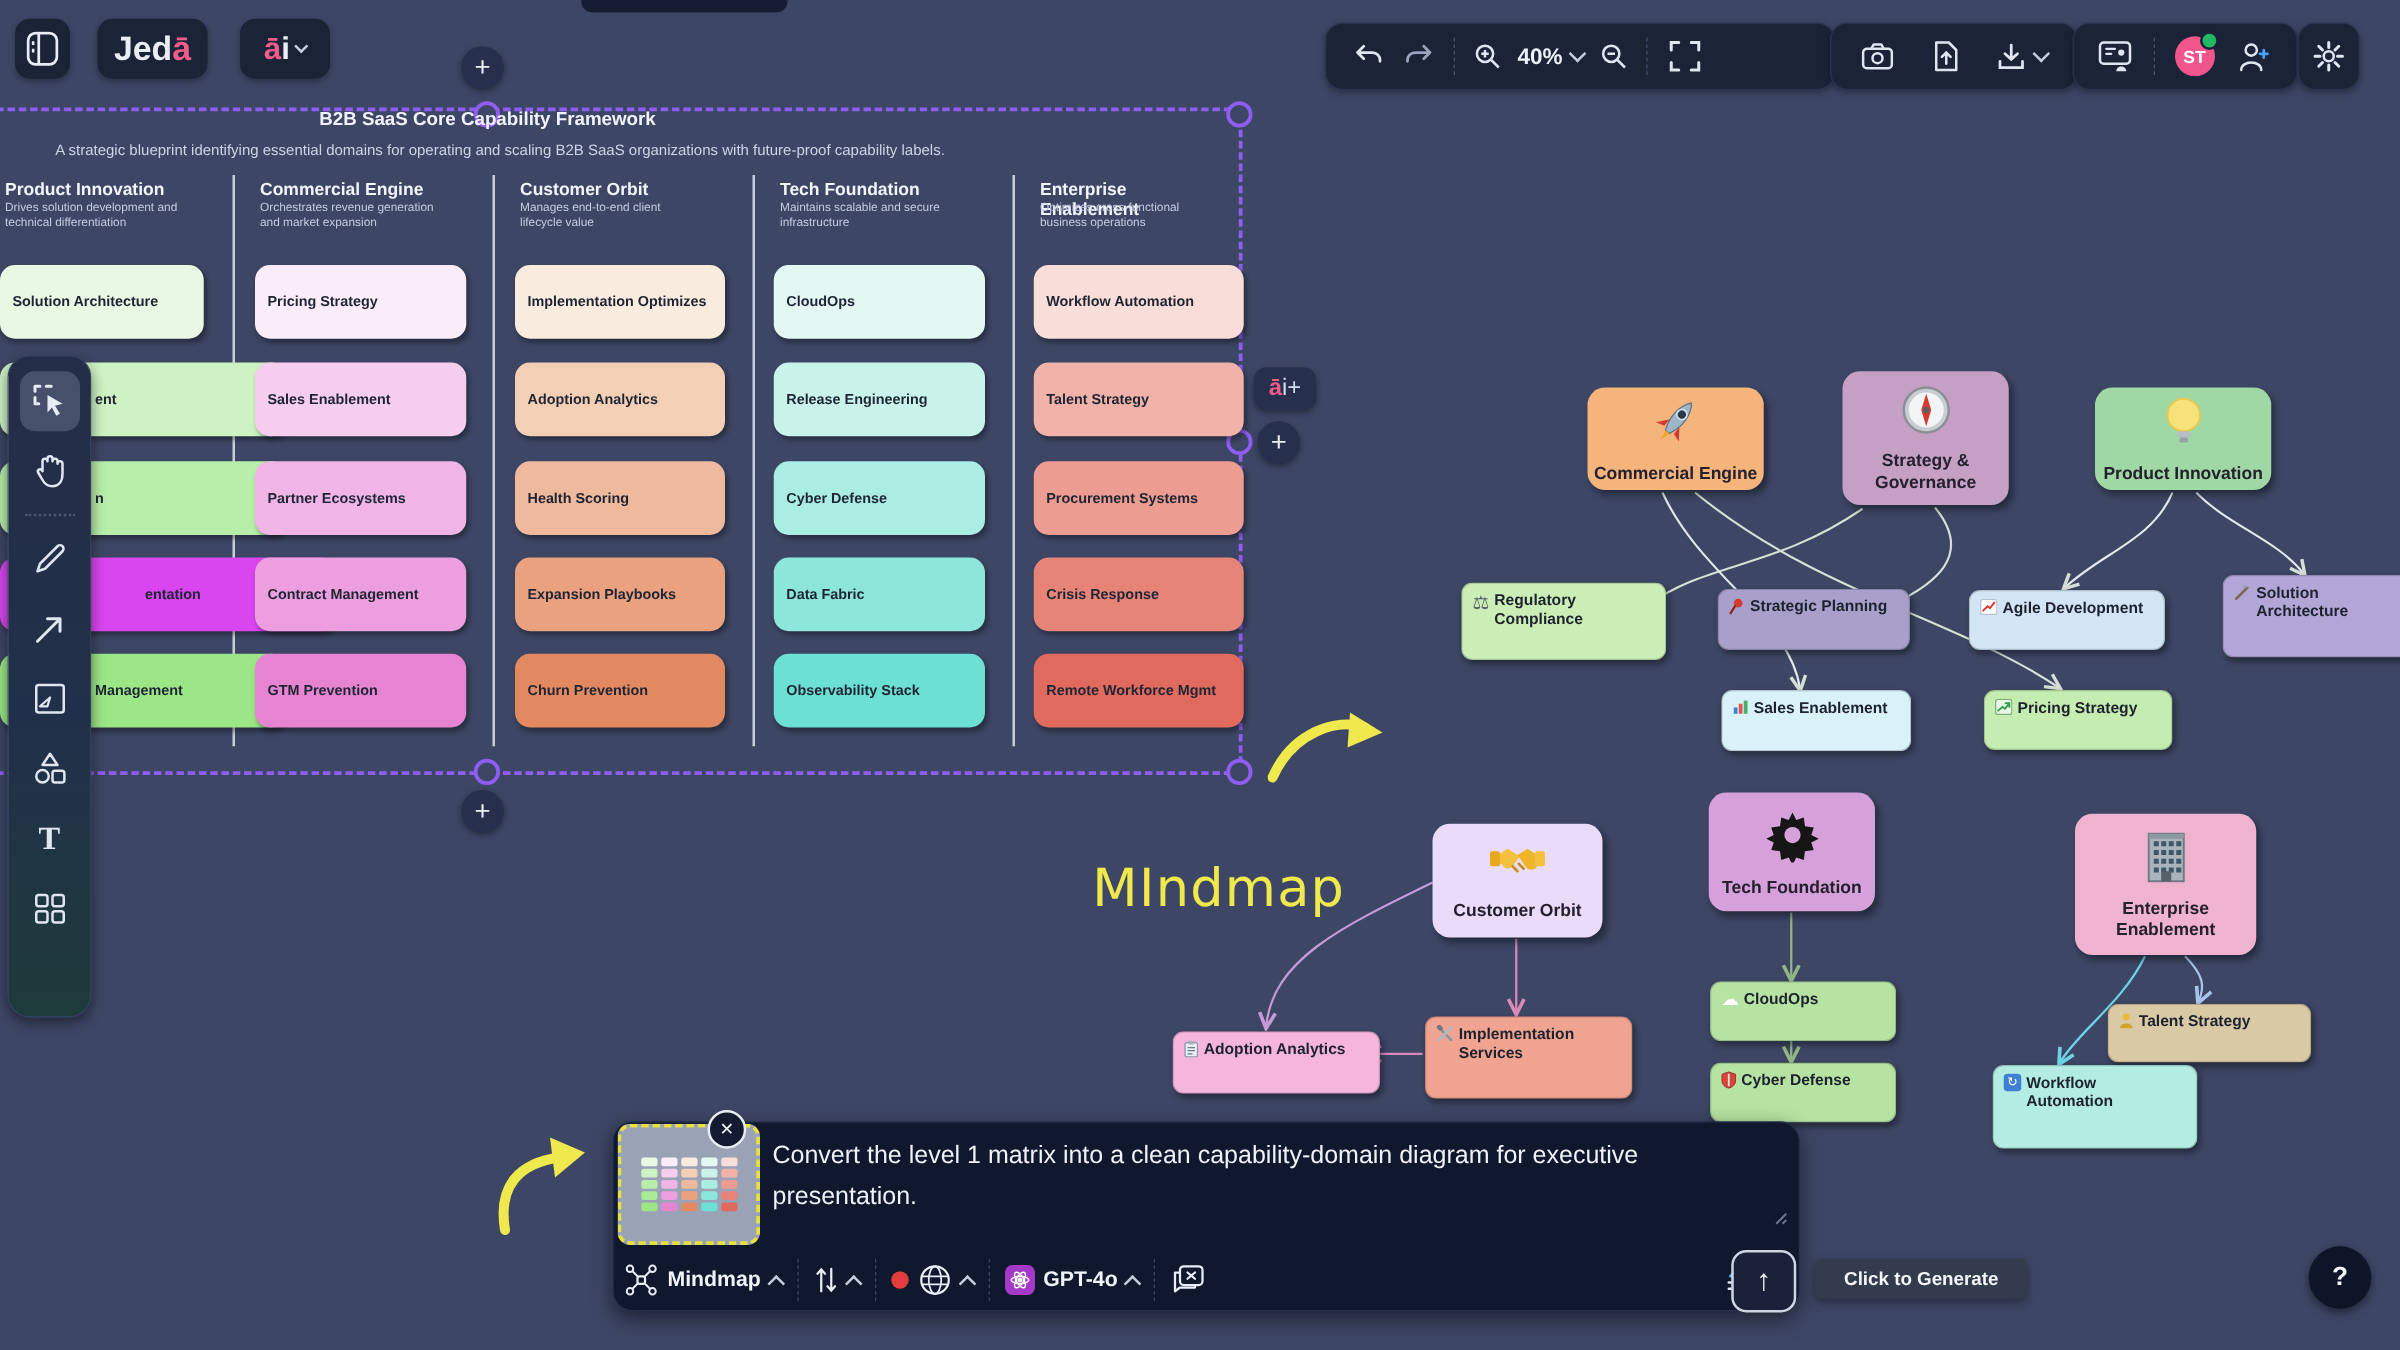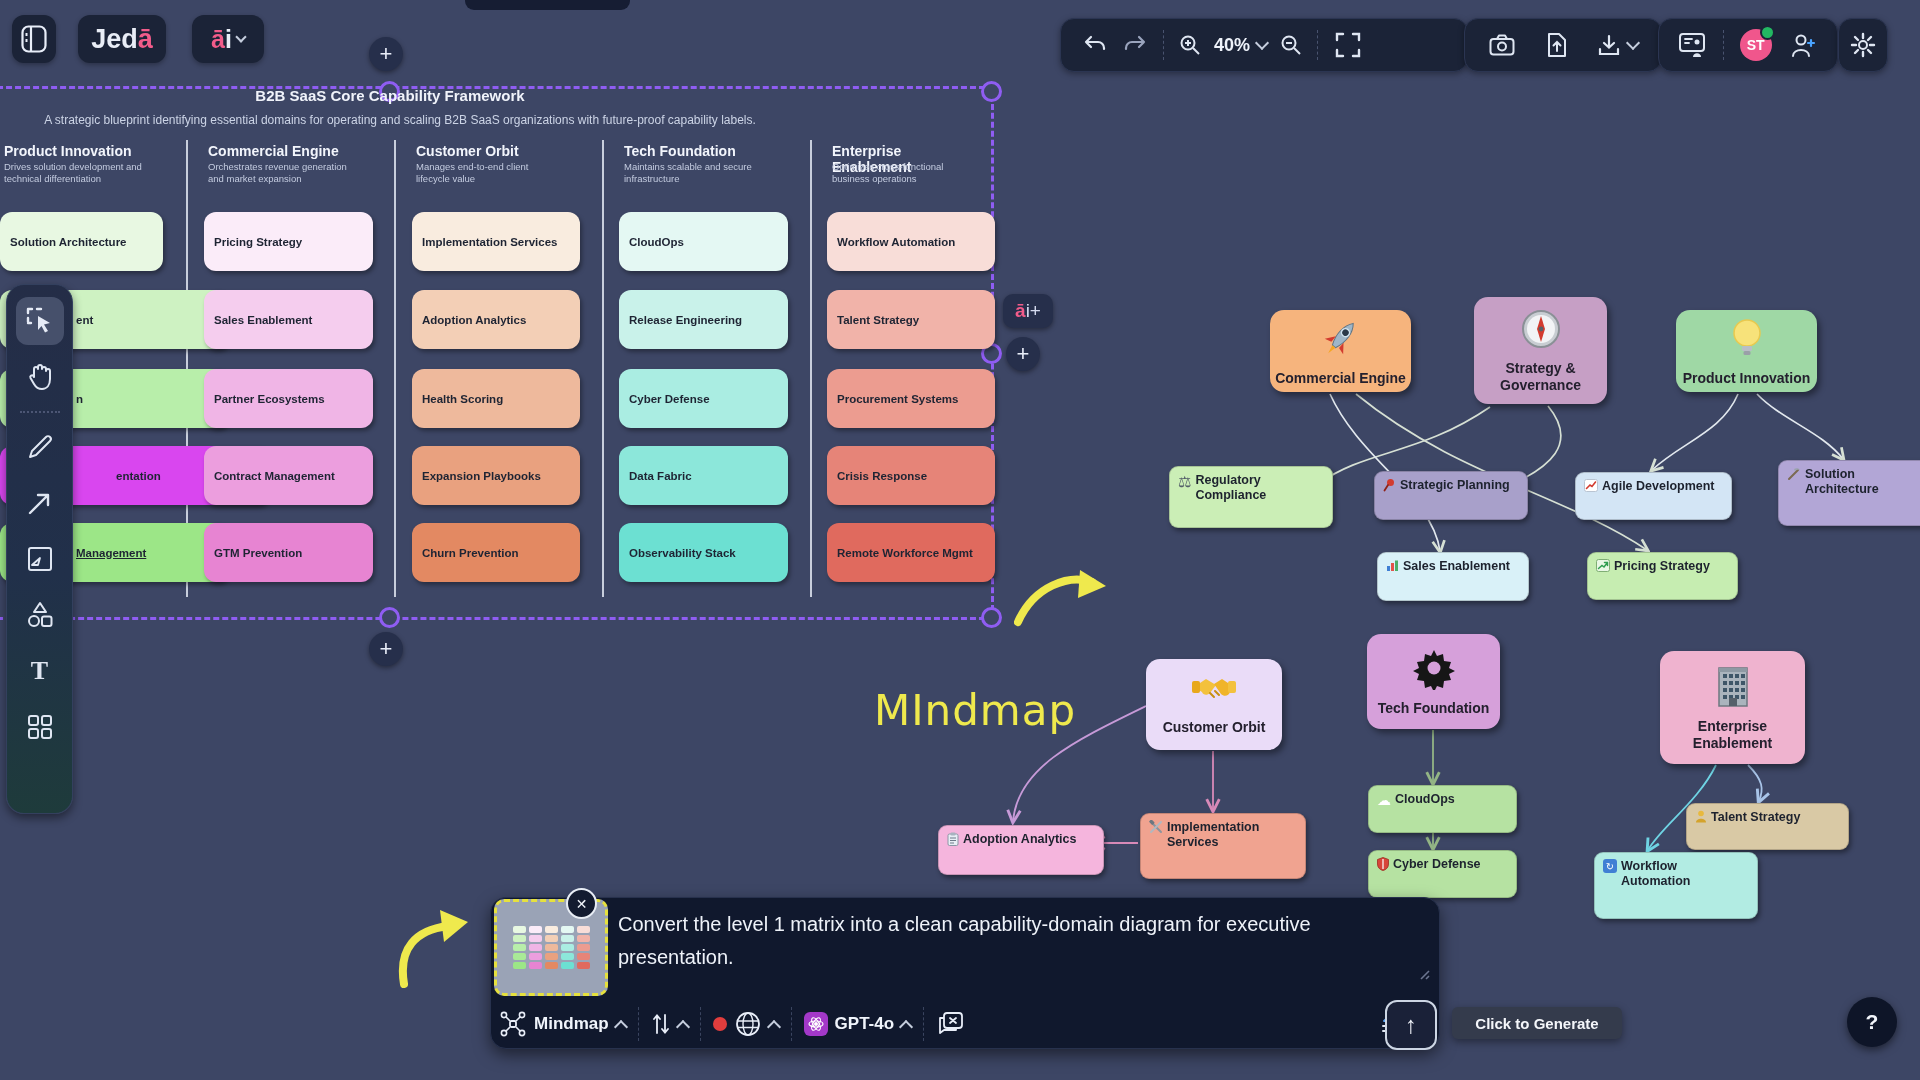--- a/index.html
+++ b/index.html
@@ -101,31 +101,31 @@
       <div class="col-div" style="left: 186px; top: 140px; height: 457px;"></div>
       <div class="col-div" style="left: 394px; top: 140px; height: 457px;"></div>
       <div class="col-div" style="left: 602px; top: 140px; height: 457px;"></div>
       <div class="col-div" style="left: 810px; top: 140px; height: 457px;"></div>
       <div class="abs col-head" style="left: 4px; top: 143px; width: 150px;">Product Innovation</div>
       <div class="abs col-desc" style="left: 4px; top: 161px; width: 145px;">Drives solution development and technical differentiation</div>
       <div class="card" style="left: 0px; top: 212px; width: 153px; height: 59px; background: rgb(232, 248, 226); padding-left: 10px;">Solution Architecture</div>
       <div class="card" style="left: 0px; top: 290px; width: 153px; height: 59px; background: rgb(206, 242, 194); padding-left: 76px;">ent</div>
       <div class="card" style="left: 0px; top: 369px; width: 153px; height: 59px; background: rgb(184, 238, 170); padding-left: 76px;">n</div>
       <div class="card" style="left: 0px; top: 446px; width: 153px; height: 59px; background: #d946ef; padding-left: 116px;">entation</div>
-      <div class="card" style="left: 0px; top: 523px; width: 153px; height: 59px; background: rgb(156, 230, 135); padding-left: 76px; text-decoration: underline;">Management</div>
+      <div class="card" style="left: 0px; top: 523px; width: 153px; height: 59px; background: rgb(156, 230, 135); padding-left: 76px;">Management</div>
       <div class="abs col-head" style="left: 208px; top: 143px; width: 150px;">Commercial Engine</div>
       <div class="abs col-desc" style="left: 208px; top: 161px; width: 145px;">Orchestrates revenue generation and market expansion</div>
       <div class="card" style="left: 204px; top: 212px; width: 159px; height: 59px; background: rgb(251, 236, 249); padding-left: 10px;">Pricing Strategy</div>
       <div class="card" style="left: 204px; top: 290px; width: 159px; height: 59px; background: rgb(245, 205, 238); padding-left: 10px;">Sales Enablement</div>
       <div class="card" style="left: 204px; top: 369px; width: 159px; height: 59px; background: rgb(240, 181, 230); padding-left: 10px;">Partner Ecosystems</div>
       <div class="card" style="left: 204px; top: 446px; width: 159px; height: 59px; background: rgb(236, 158, 222); padding-left: 10px;">Contract Management</div>
       <div class="card" style="left: 204px; top: 523px; width: 159px; height: 59px; background: rgb(231, 132, 210); padding-left: 10px;">GTM Prevention</div>
       <div class="abs col-head" style="left: 416px; top: 143px; width: 150px;">Customer Orbit</div>
       <div class="abs col-desc" style="left: 416px; top: 161px; width: 145px;">Manages end-to-end client lifecycle value</div>
-      <div class="card" style="left: 412px; top: 212px; width: 158px; height: 59px; background: rgb(249, 236, 223); padding-left: 10px;">Implementation Services</div>
+      <div class="card" style="left: 412px; top: 212px; width: 158px; height: 59px; background: rgb(249, 236, 223); padding-left: 10px;">Implementation Optimizes</div>
       <div class="card" style="left: 412px; top: 290px; width: 158px; height: 59px; background: rgb(243, 207, 182); padding-left: 10px;">Adoption Analytics</div>
       <div class="card" style="left: 412px; top: 369px; width: 158px; height: 59px; background: rgb(238, 185, 156); padding-left: 10px;">Health Scoring</div>
       <div class="card" style="left: 412px; top: 446px; width: 158px; height: 59px; background: rgb(233, 161, 127); padding-left: 10px;">Expansion Playbooks</div>
       <div class="card" style="left: 412px; top: 523px; width: 158px; height: 59px; background: rgb(227, 137, 98); padding-left: 10px;">Churn Prevention</div>
       <div class="abs col-head" style="left: 624px; top: 143px; width: 150px;">Tech Foundation</div>
       <div class="abs col-desc" style="left: 624px; top: 161px; width: 145px;">Maintains scalable and secure infrastructure</div>
       <div class="card" style="left: 619px; top: 212px; width: 159px; height: 59px; background: rgb(228, 248, 243); padding-left: 10px;">CloudOps</div>
       <div class="card" style="left: 619px; top: 290px; width: 159px; height: 59px; background: rgb(201, 242, 234); padding-left: 10px;">Release Engineering</div>
       <div class="card" style="left: 619px; top: 369px; width: 159px; height: 59px; background: rgb(170, 237, 226); padding-left: 10px;">Cyber Defense</div>
       <div class="card" style="left: 619px; top: 446px; width: 159px; height: 59px; background: rgb(140, 231, 218); padding-left: 10px;">Data Fabric</div>

